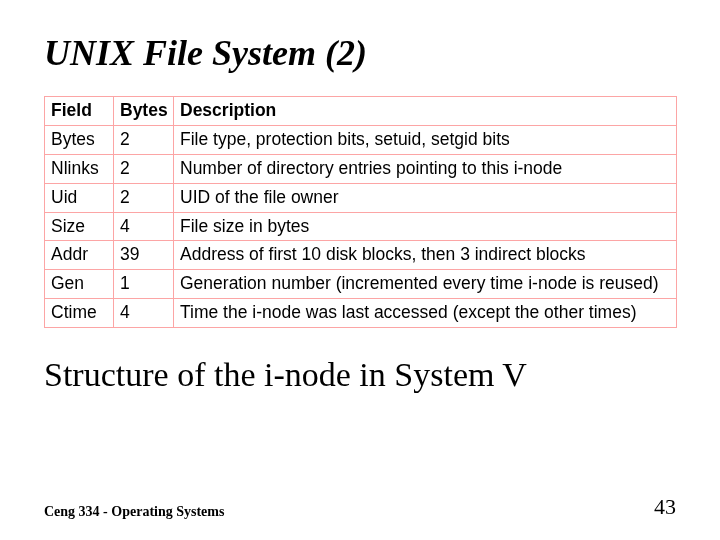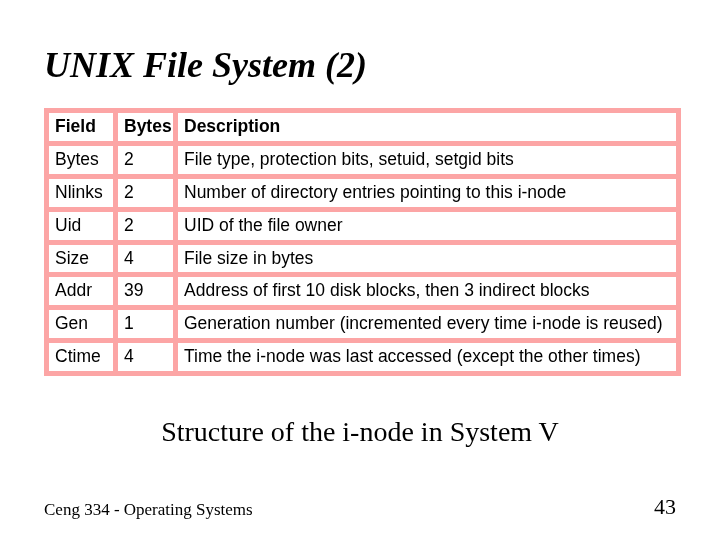--- a/index.html
+++ b/index.html
@@ -8,67 +8,67 @@
     padding: 0;
     width: 720px;
     height: 540px;
     background: #fff;
     font-family: "Times New Roman", Times, serif;
     color: #000;
   }
   .slide {
     width: 720px;
     height: 540px;
-    padding: 44px 44px 0 44px;
+    padding: 32px 44px 0 44px;
     position: relative;
     border-radius: 20px;
   }
   .title {
     font-size: 36px;
     font-weight: bold;
     font-style: italic;
     margin: 0 0 22px 0;
   }
   table.inode {
     border-collapse: collapse;
     width: 632px;
     font-family: Arial, Helvetica, sans-serif;
     font-size: 17.5px;
     table-layout: fixed;
   }
   table.inode th, table.inode td {
-    border: 5px solid #fca5a5;
+    border: 1px solid #fca5a5;
     padding: 3px 6px;
     line-height: 1.25;
     vertical-align: middle;
     background: #fff;
   }
   table.inode th {
     font-weight: bold;
     text-align: left;
   }
   table.inode col.c-field { width: 69px; }
   table.inode col.c-bytes { width: 60px; }
   table.inode col.c-desc  { width: 503px; }
   table.inode th.c-bytes, table.inode td.c-bytes { text-align: left; }
   .caption {
-    font-size: 28px;
-    text-align: center;
-    margin-top: 40px;
+    font-size: 34px;
+    text-align: left;
+    margin-top: 28px;
   }
   .footer {
     position: absolute;
     bottom: 20px;
     left: 44px;
     right: 44px;
     font-family: "Times New Roman", Times, serif;
   }
   .footer .course {
-    font-size: 17px;
-    font-weight: normal;
+    font-size: 14px;
+    font-weight: bold;
   }
   .footer .page {
     position: absolute;
     right: 0;
     bottom: 0;
     font-size: 22px;
   }
 </style>
 </head>
 <body>

